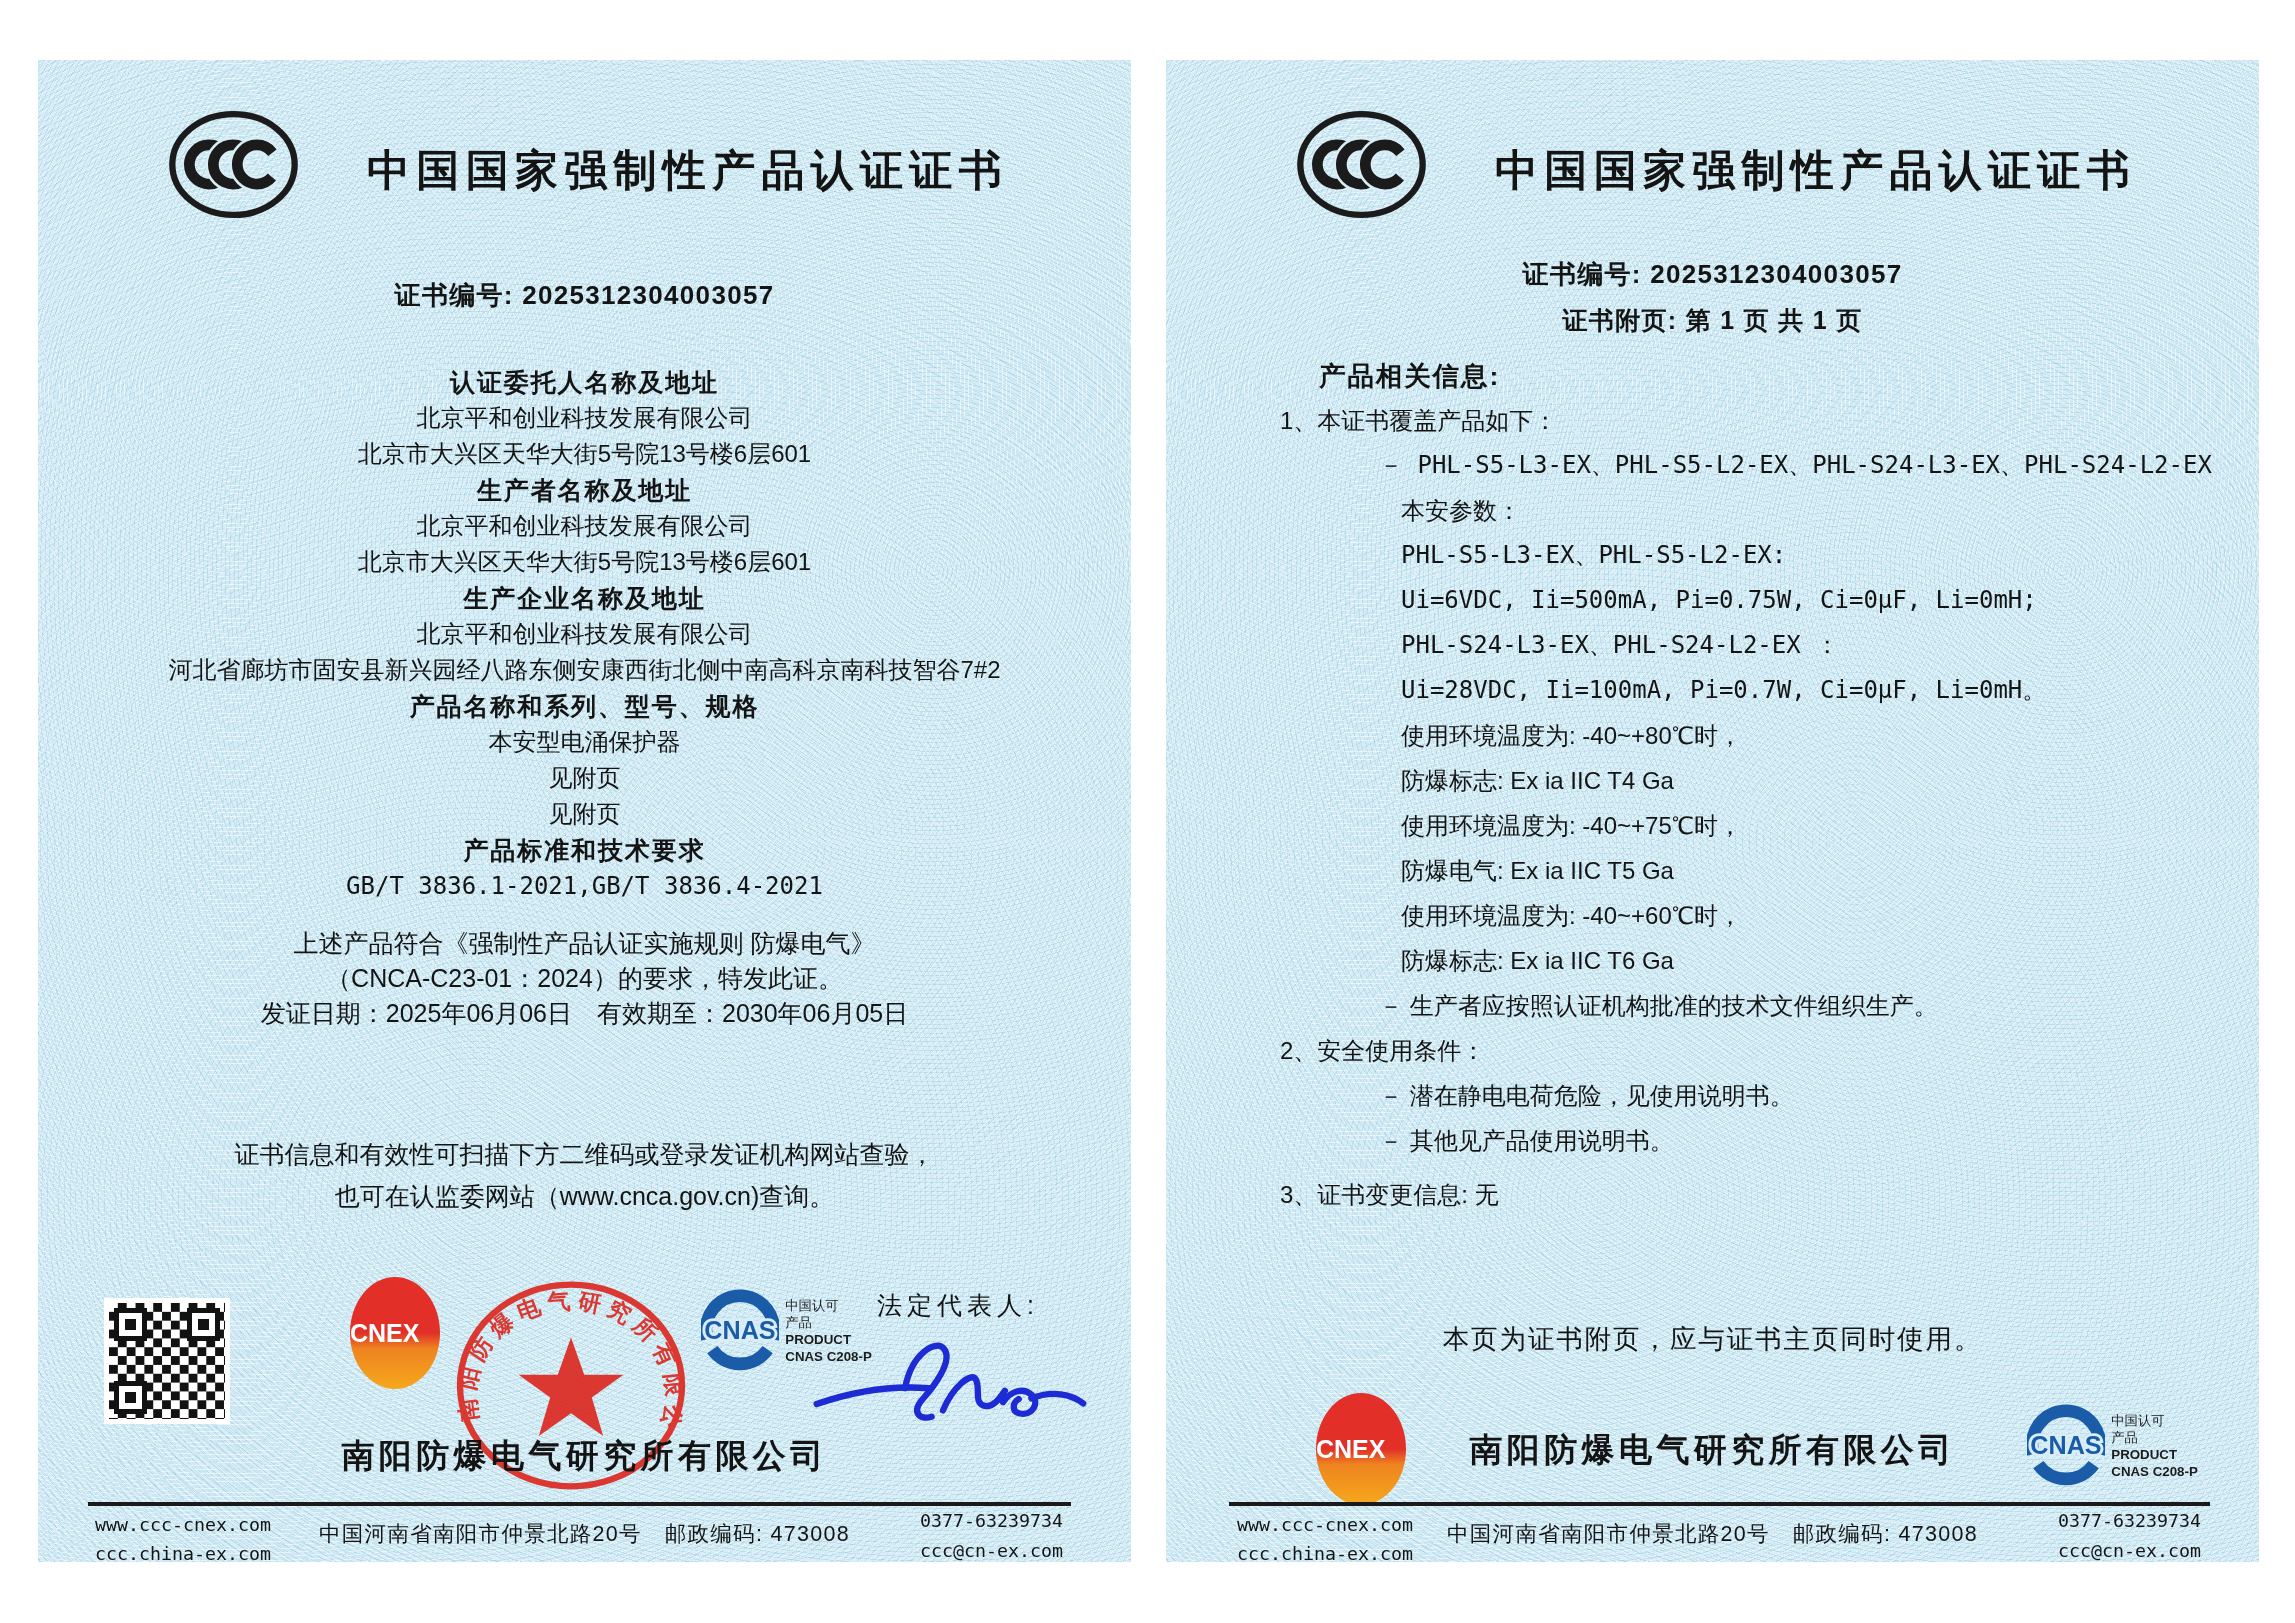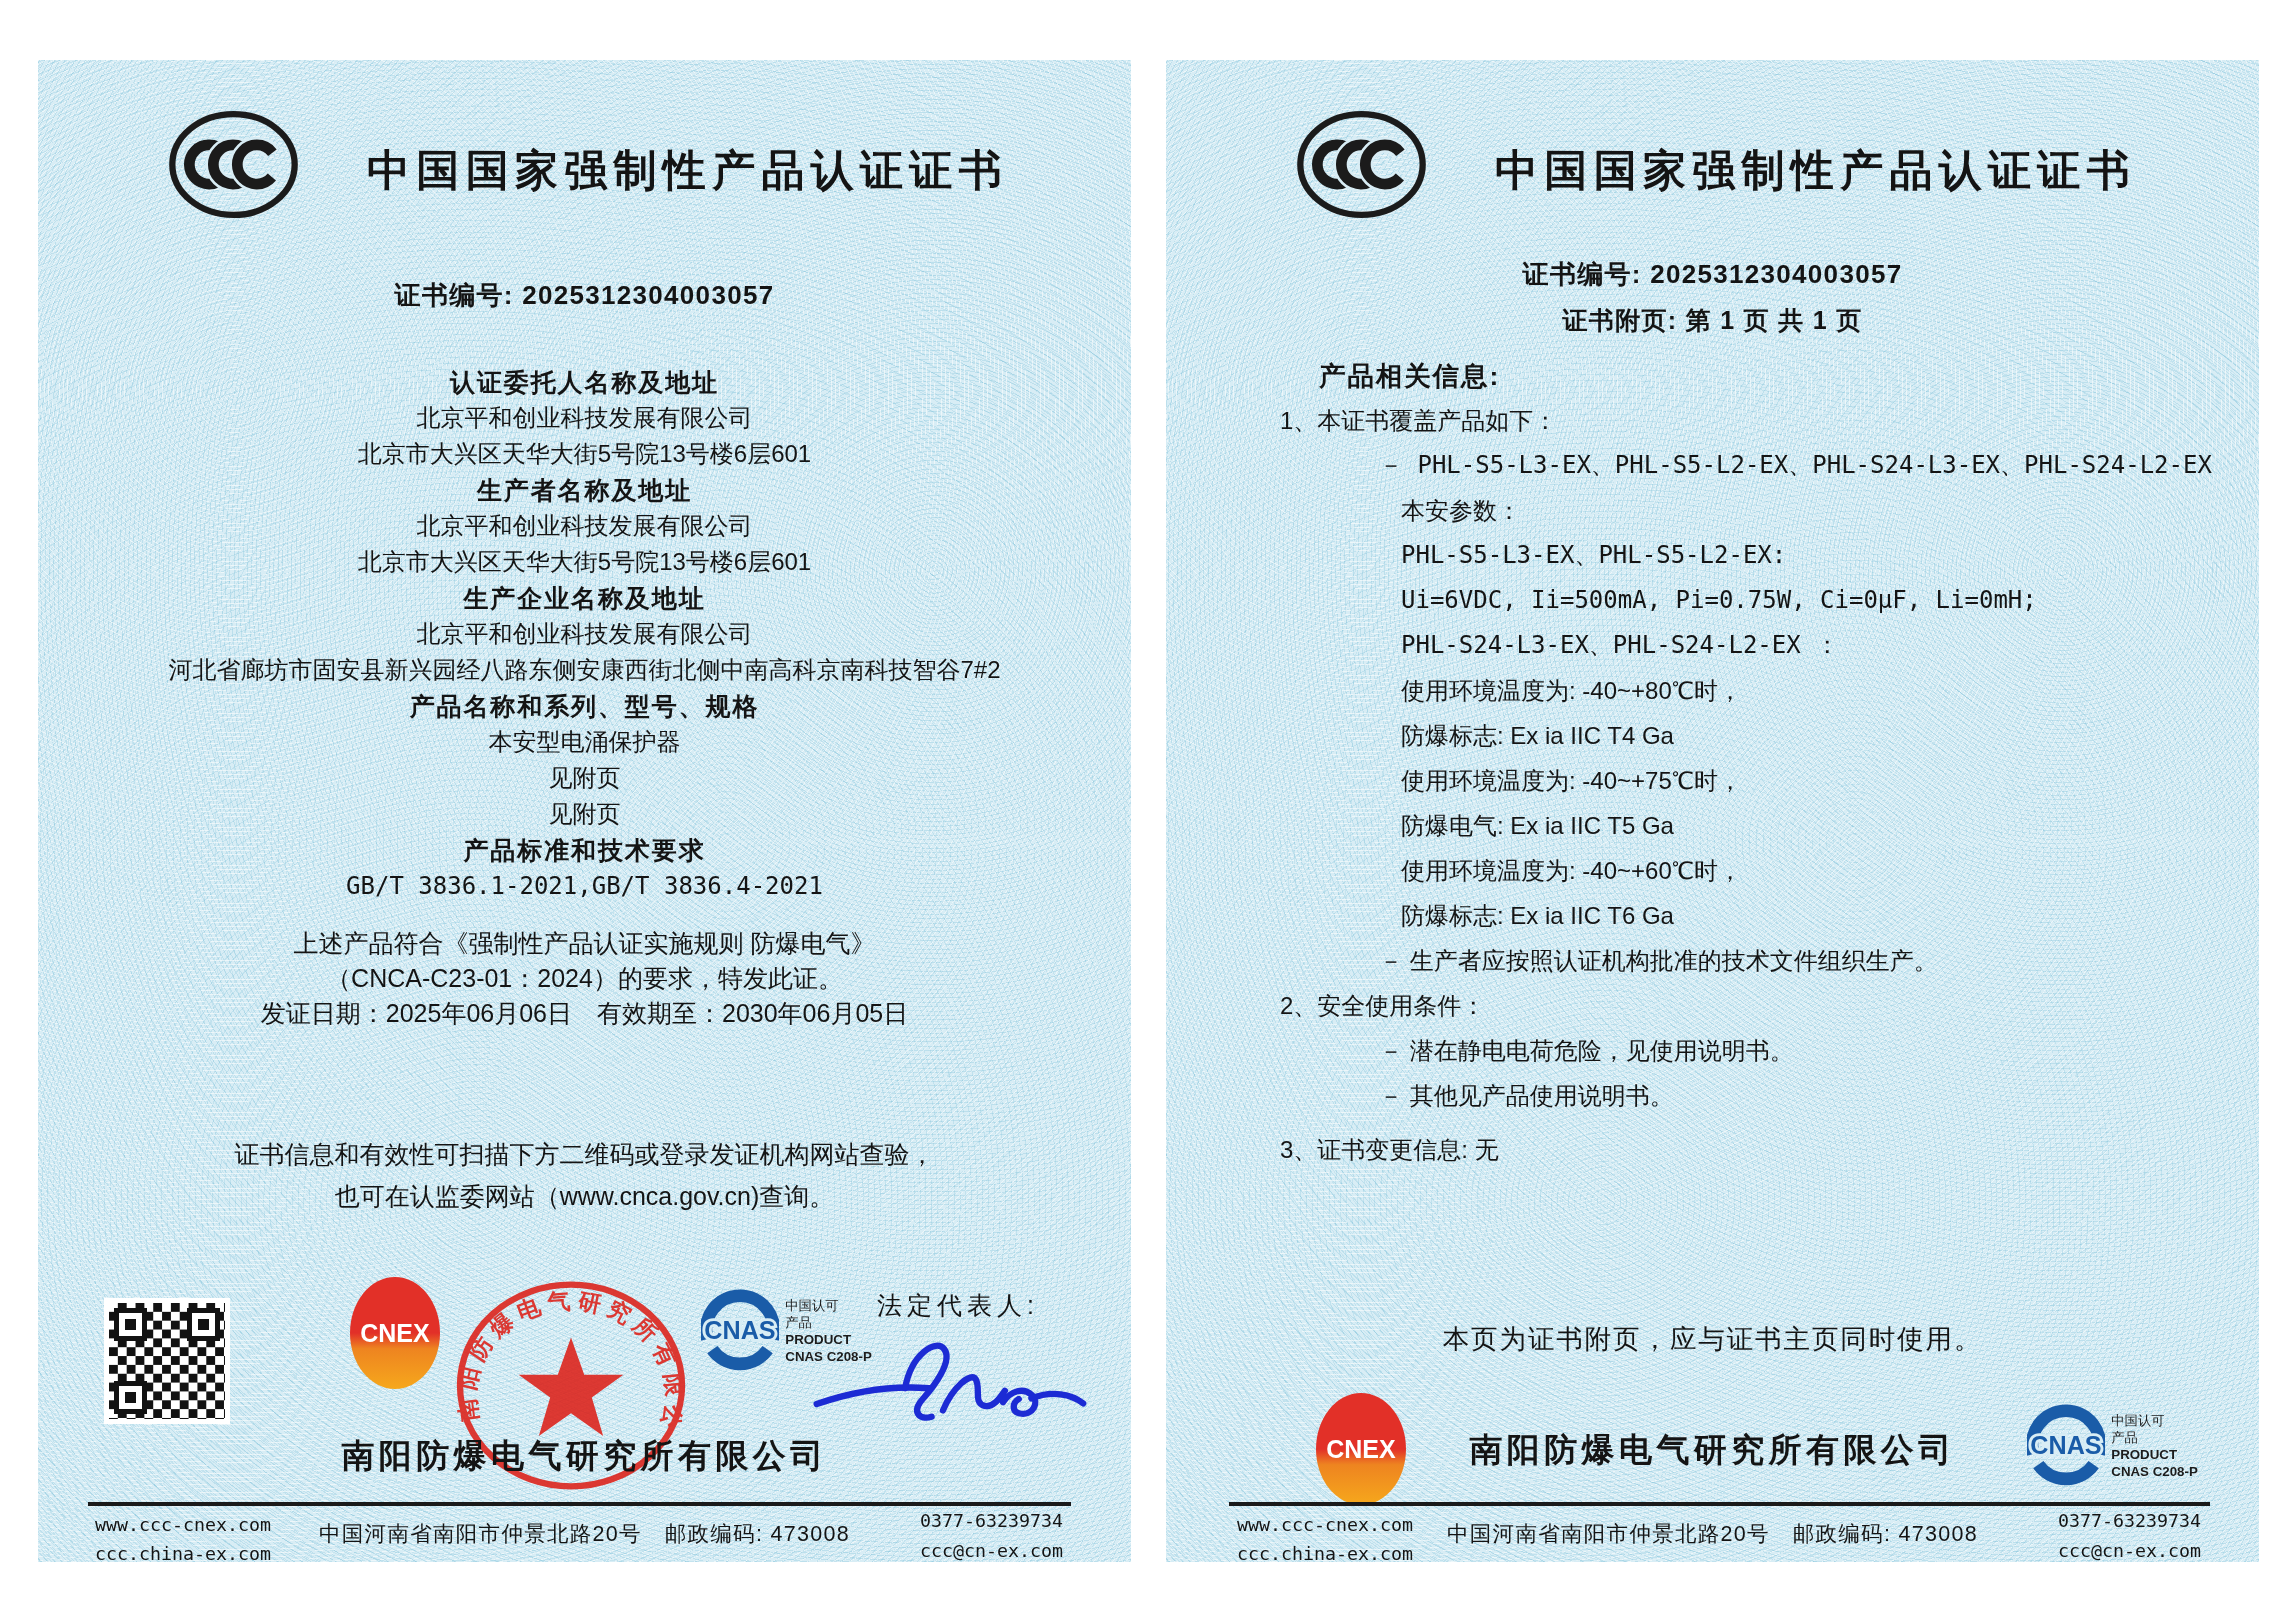--- a/index.html
+++ b/index.html
@@ -54,21 +54,21 @@
       repeating-conic-gradient(#121212 0% 25%, #ffffff 0% 50%),
       repeating-conic-gradient(rgba(18,18,18,.92) 0% 25%, rgba(255,255,255,0) 0% 50%);
     background-size:17.7px 17.7px,24px 24px;
     background-position:0 0,5.7px 8.2px;}
   .qr .f{position:absolute;width:33px;height:33px;border:5.7px solid #121212;background:#fff;box-sizing:border-box;display:flex;align-items:center;justify-content:center;}
   .qr .f>div{width:11.4px;height:11.4px;background:#121212;}
   .f.tl{left:5px;top:5px}.f.tr{right:5px;top:5px}.f.bl{left:5px;bottom:5px}
 
   .cnex{position:absolute;width:90px;height:112px;border-radius:50%;
     background:linear-gradient(180deg,#e23028 0%,#e23028 50%,#ee8420 64%,#f6a81c 100%);
-    display:flex;align-items:center;justify-content:center;}
+    display:flex;align-items:center;justify-content:flex-start;}
   .cnex span{color:#fff;font-weight:800;font-size:25px;letter-spacing:0px;}
   #page-left .cnex{left:312px;top:1217px;}
   #page-right .cnex{left:150px;top:1333px;}
 
   .stamp{position:absolute;left:410px;top:1215px;width:246px;height:221px;opacity:.88;}
 
   .cnas-group{position:absolute;display:flex;gap:6.3px;}
   #page-left .cnas-group{left:663px;top:1221px;}
   #page-right .cnas-group{left:861px;top:1336px;}
   .cnas-logo{width:78px;height:97px;}
@@ -238,20 +238,21 @@
 
   <div class="heading2">产品相关信息:</div>
 
   <div class="plist">
     <div class="ln n">1、本证书覆盖产品如下：</div>
     <div class="ln d mono">－ PHL-S5-L3-EX、PHL-S5-L2-EX、PHL-S24-L3-EX、PHL-S24-L2-EX</div>
     <div class="ln p">本安参数：</div>
     <div class="ln p mono">PHL-S5-L3-EX、PHL-S5-L2-EX:</div>
     <div class="ln p mono">Ui=6VDC, Ii=500mA, Pi=0.75W, Ci=0μF, Li=0mH;</div>
     <div class="ln p mono">PHL-S24-L3-EX、PHL-S24-L2-EX ：</div>
+    <div class="ln p mono">Ui=28VDC, Ii=100mA, Pi=0.7W, Ci=0μF, Li=0mH。</div>
     <div class="ln p">使用环境温度为: -40~+80℃时，</div>
     <div class="ln p">防爆标志: Ex ia IIC T4 Ga</div>
     <div class="ln p">使用环境温度为: -40~+75℃时，</div>
     <div class="ln p">防爆电气: Ex ia IIC T5 Ga</div>
     <div class="ln p">使用环境温度为: -40~+60℃时，</div>
     <div class="ln p">防爆标志: Ex ia IIC T6 Ga</div>
     <div class="ln d">－ 生产者应按照认证机构批准的技术文件组织生产。</div>
     <div class="ln n">2、安全使用条件：</div>
     <div class="ln d">－ 潜在静电电荷危险，见使用说明书。</div>
     <div class="ln d">－ 其他见产品使用说明书。</div>

